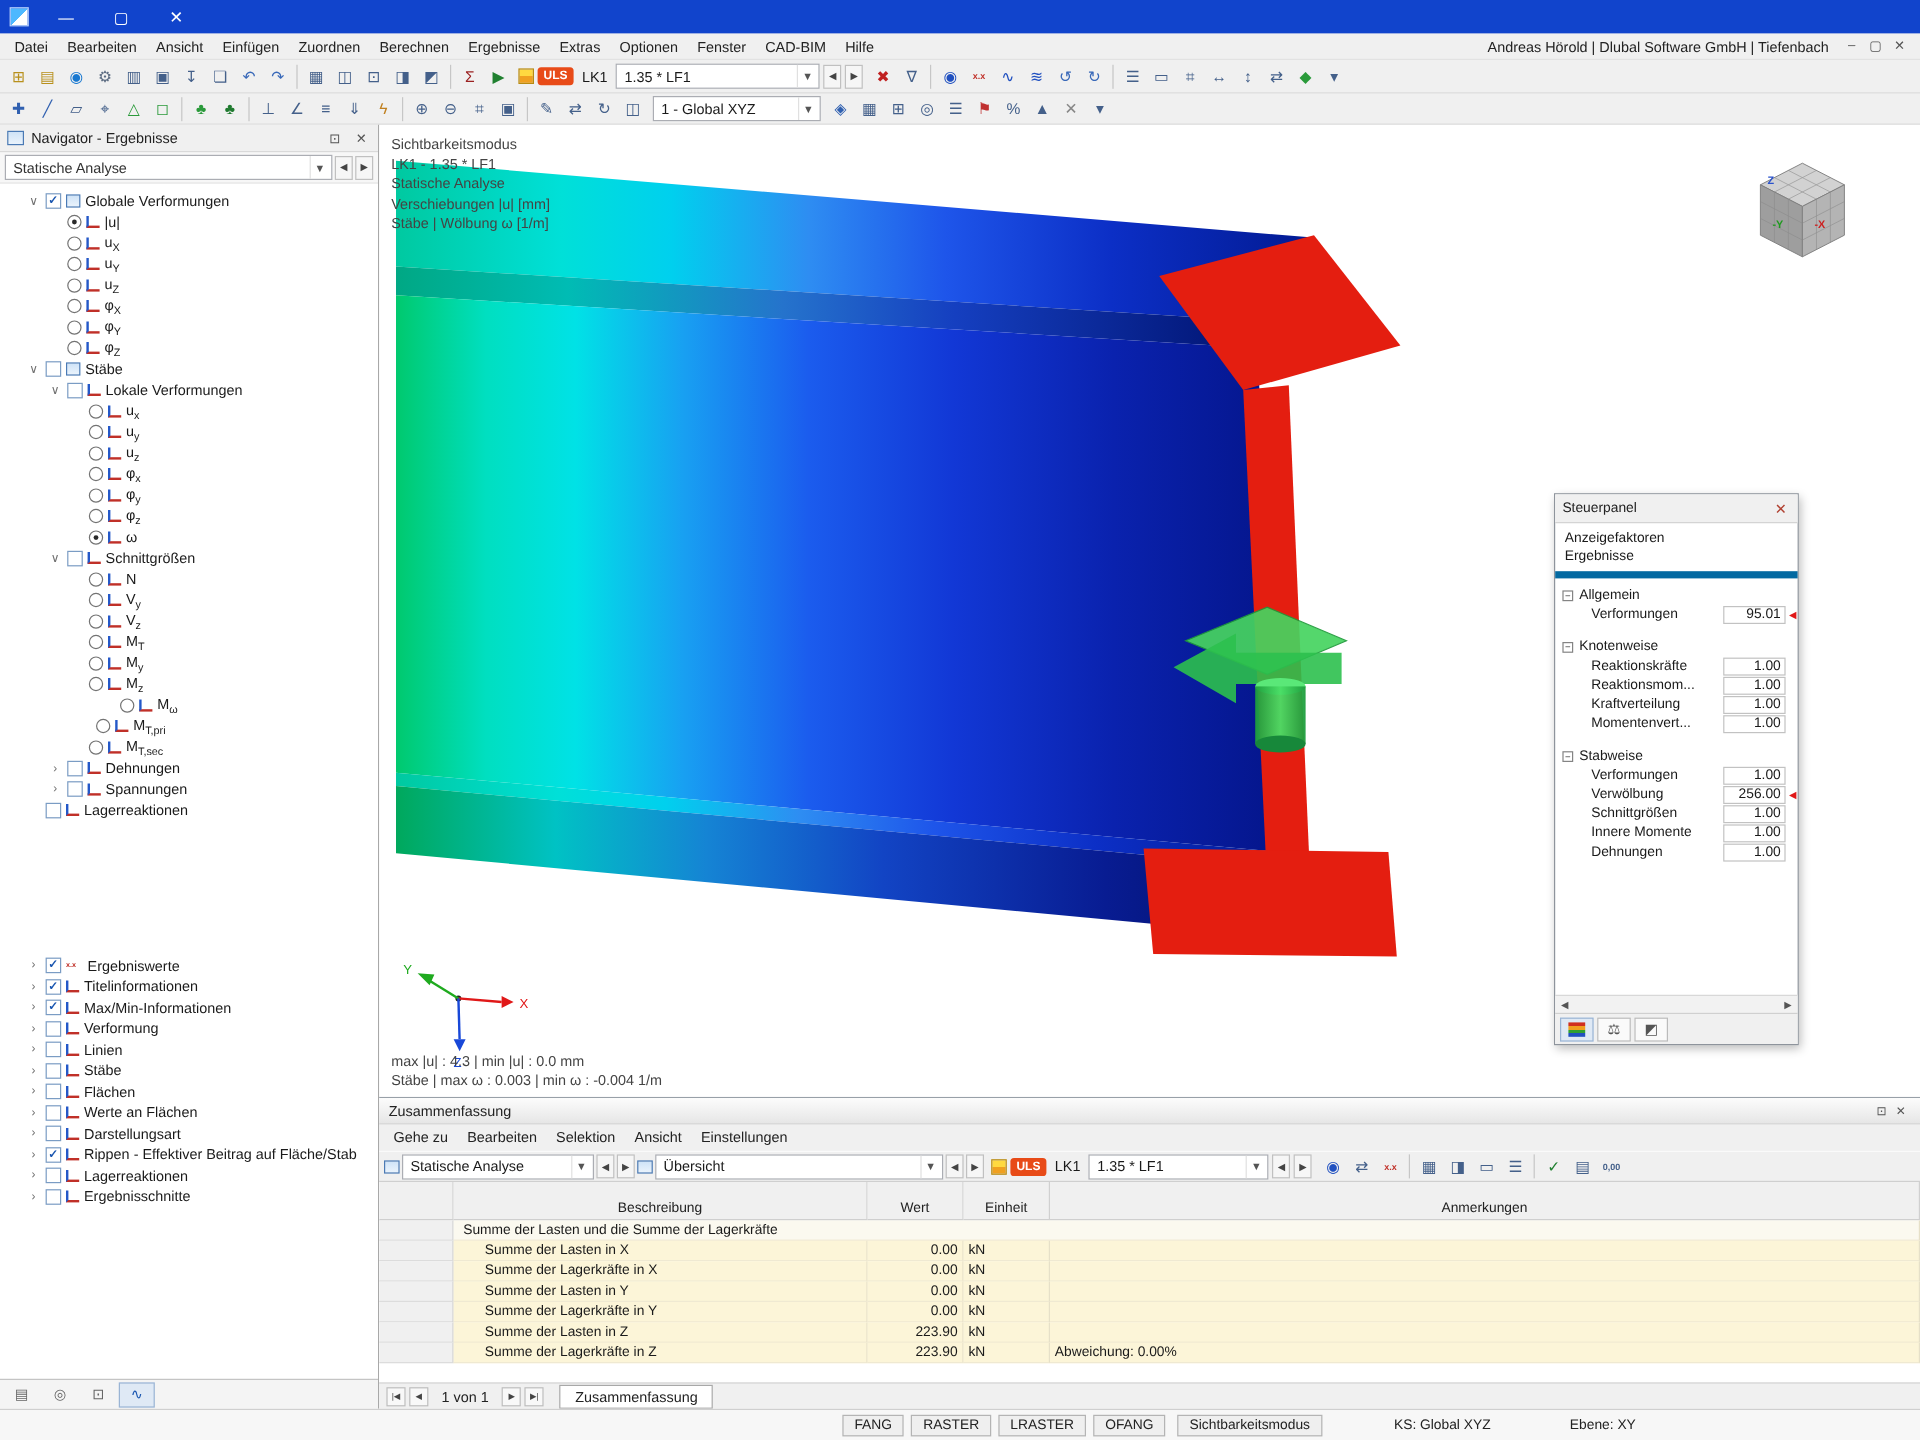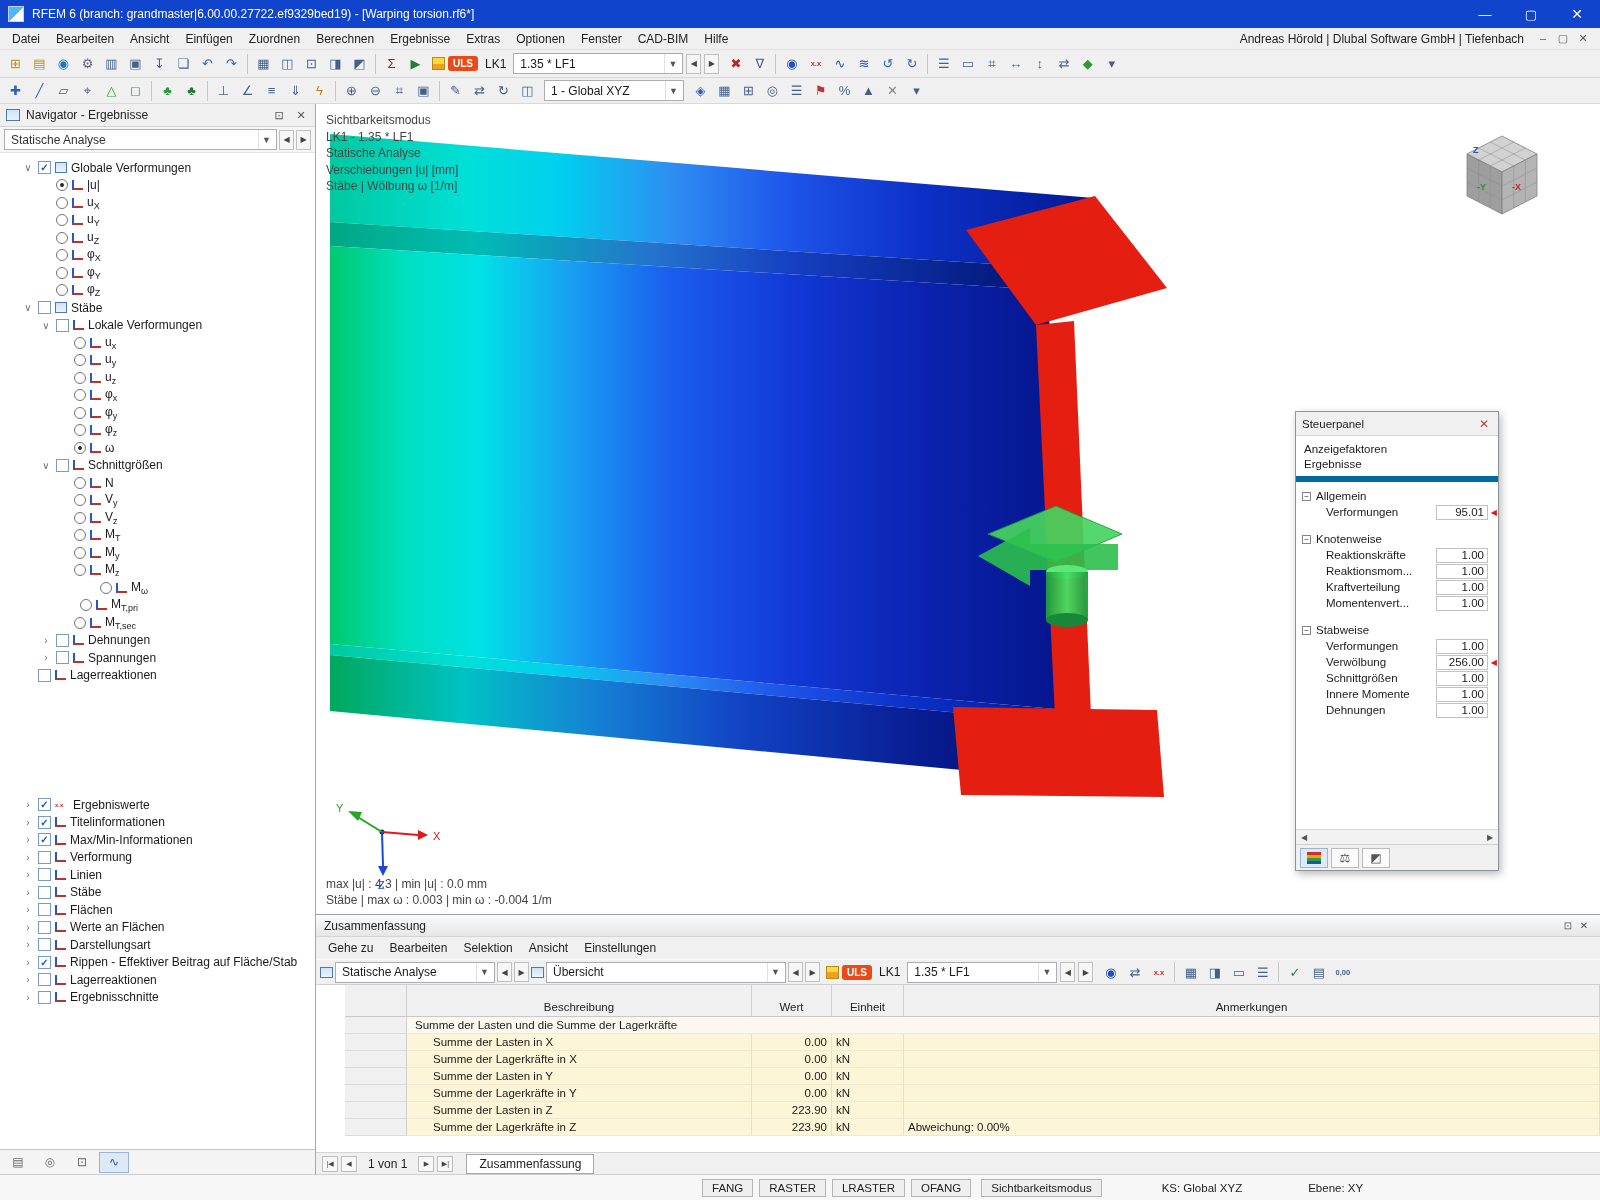--- a/index.html
+++ b/index.html
@@ -101,21 +101,21 @@
   .sum-title-text { flex:1; color:#222; }
   .sum-title .nav-hbtn { font-size:10px; }
   .sum-menu { height:22px; flex:none; display:flex; align-items:center; padding:0 4px; }
   .sum-toolbar { height:26px; flex:none; display:flex; align-items:center; gap:2px; padding:0 4px; border-top:1px solid #fafafa; border-bottom:1px solid #cfcfcf; }
   .sum-combo1 { width:160px; justify-content:space-between; }
   .sum-combo2 { width:240px; justify-content:space-between; }
   .sum-load-combo { width:150px; justify-content:space-between; }
   .combo-ic { width:13px; height:11px; border:1px solid #4a7ab5; background:linear-gradient(#cfe3f7,#eaf3fc); flex:none; }
 
   .sum-table { flex:1; background:#fff; overflow:hidden; font-size:11.5px; }
-  .srow, .sheader { display:grid; grid-template-columns:62px 345px 80px 72px 1fr;margin-left:29px; }
+  .srow, .sheader { display:grid; grid-template-columns:62px 345px 80px 72px 1fr; }
   .sheader { height:32px; }
   .hcell { background:#f0f0f0; border-right:1px solid #d0d0d0; border-bottom:1px solid #c8c8c8; display:flex; align-items:flex-end; justify-content:center; padding-bottom:3px; color:#222; }
   .srow { height:17px; }
   .scell { border-right:1px solid #e6e0c8; border-bottom:1px solid #efe9d2; display:flex; align-items:center; padding:0 4px; white-space:nowrap; overflow:hidden; }
   .scell.rowhdr { background:#f0f0f0; border-right:1px solid #d0d0d0; border-bottom:1px solid #dcdcdc; }
   .srow.section .span4 { grid-column:2/6; background:#fbf9ef; padding-left:8px; }
   .srow:not(.section) .scell:not(.rowhdr) { background:#fcf5d8; }
   .scell.desc { padding-left:26px; }
   .scell.wert { justify-content:flex-end; }
   .sum-filler { background:#fff; height:17px; }
@@ -134,21 +134,20 @@
   .sks { margin-left:54px; }
   .sebene { margin-left:60px; }
 </style>
 </head>
 <body>
 
 <div class="app">
 
   <div class="titlebar">
     <div class="app-icon"></div>
-    <div class="titlebar-text">RFEM 6 (branch: grandmaster|6.00.00.27722.ef9329bed19) - [Warping torsion.rf6*]</div>
     <div class="wbtns">
       <div class="wbtn">—</div>
       <div class="wbtn">▢</div>
       <div class="wbtn close">✕</div>
     </div>
   </div>
 
   <div class="menubar">
     <div class="menubar-items">
         <div class="menu-item">Datei</div>

